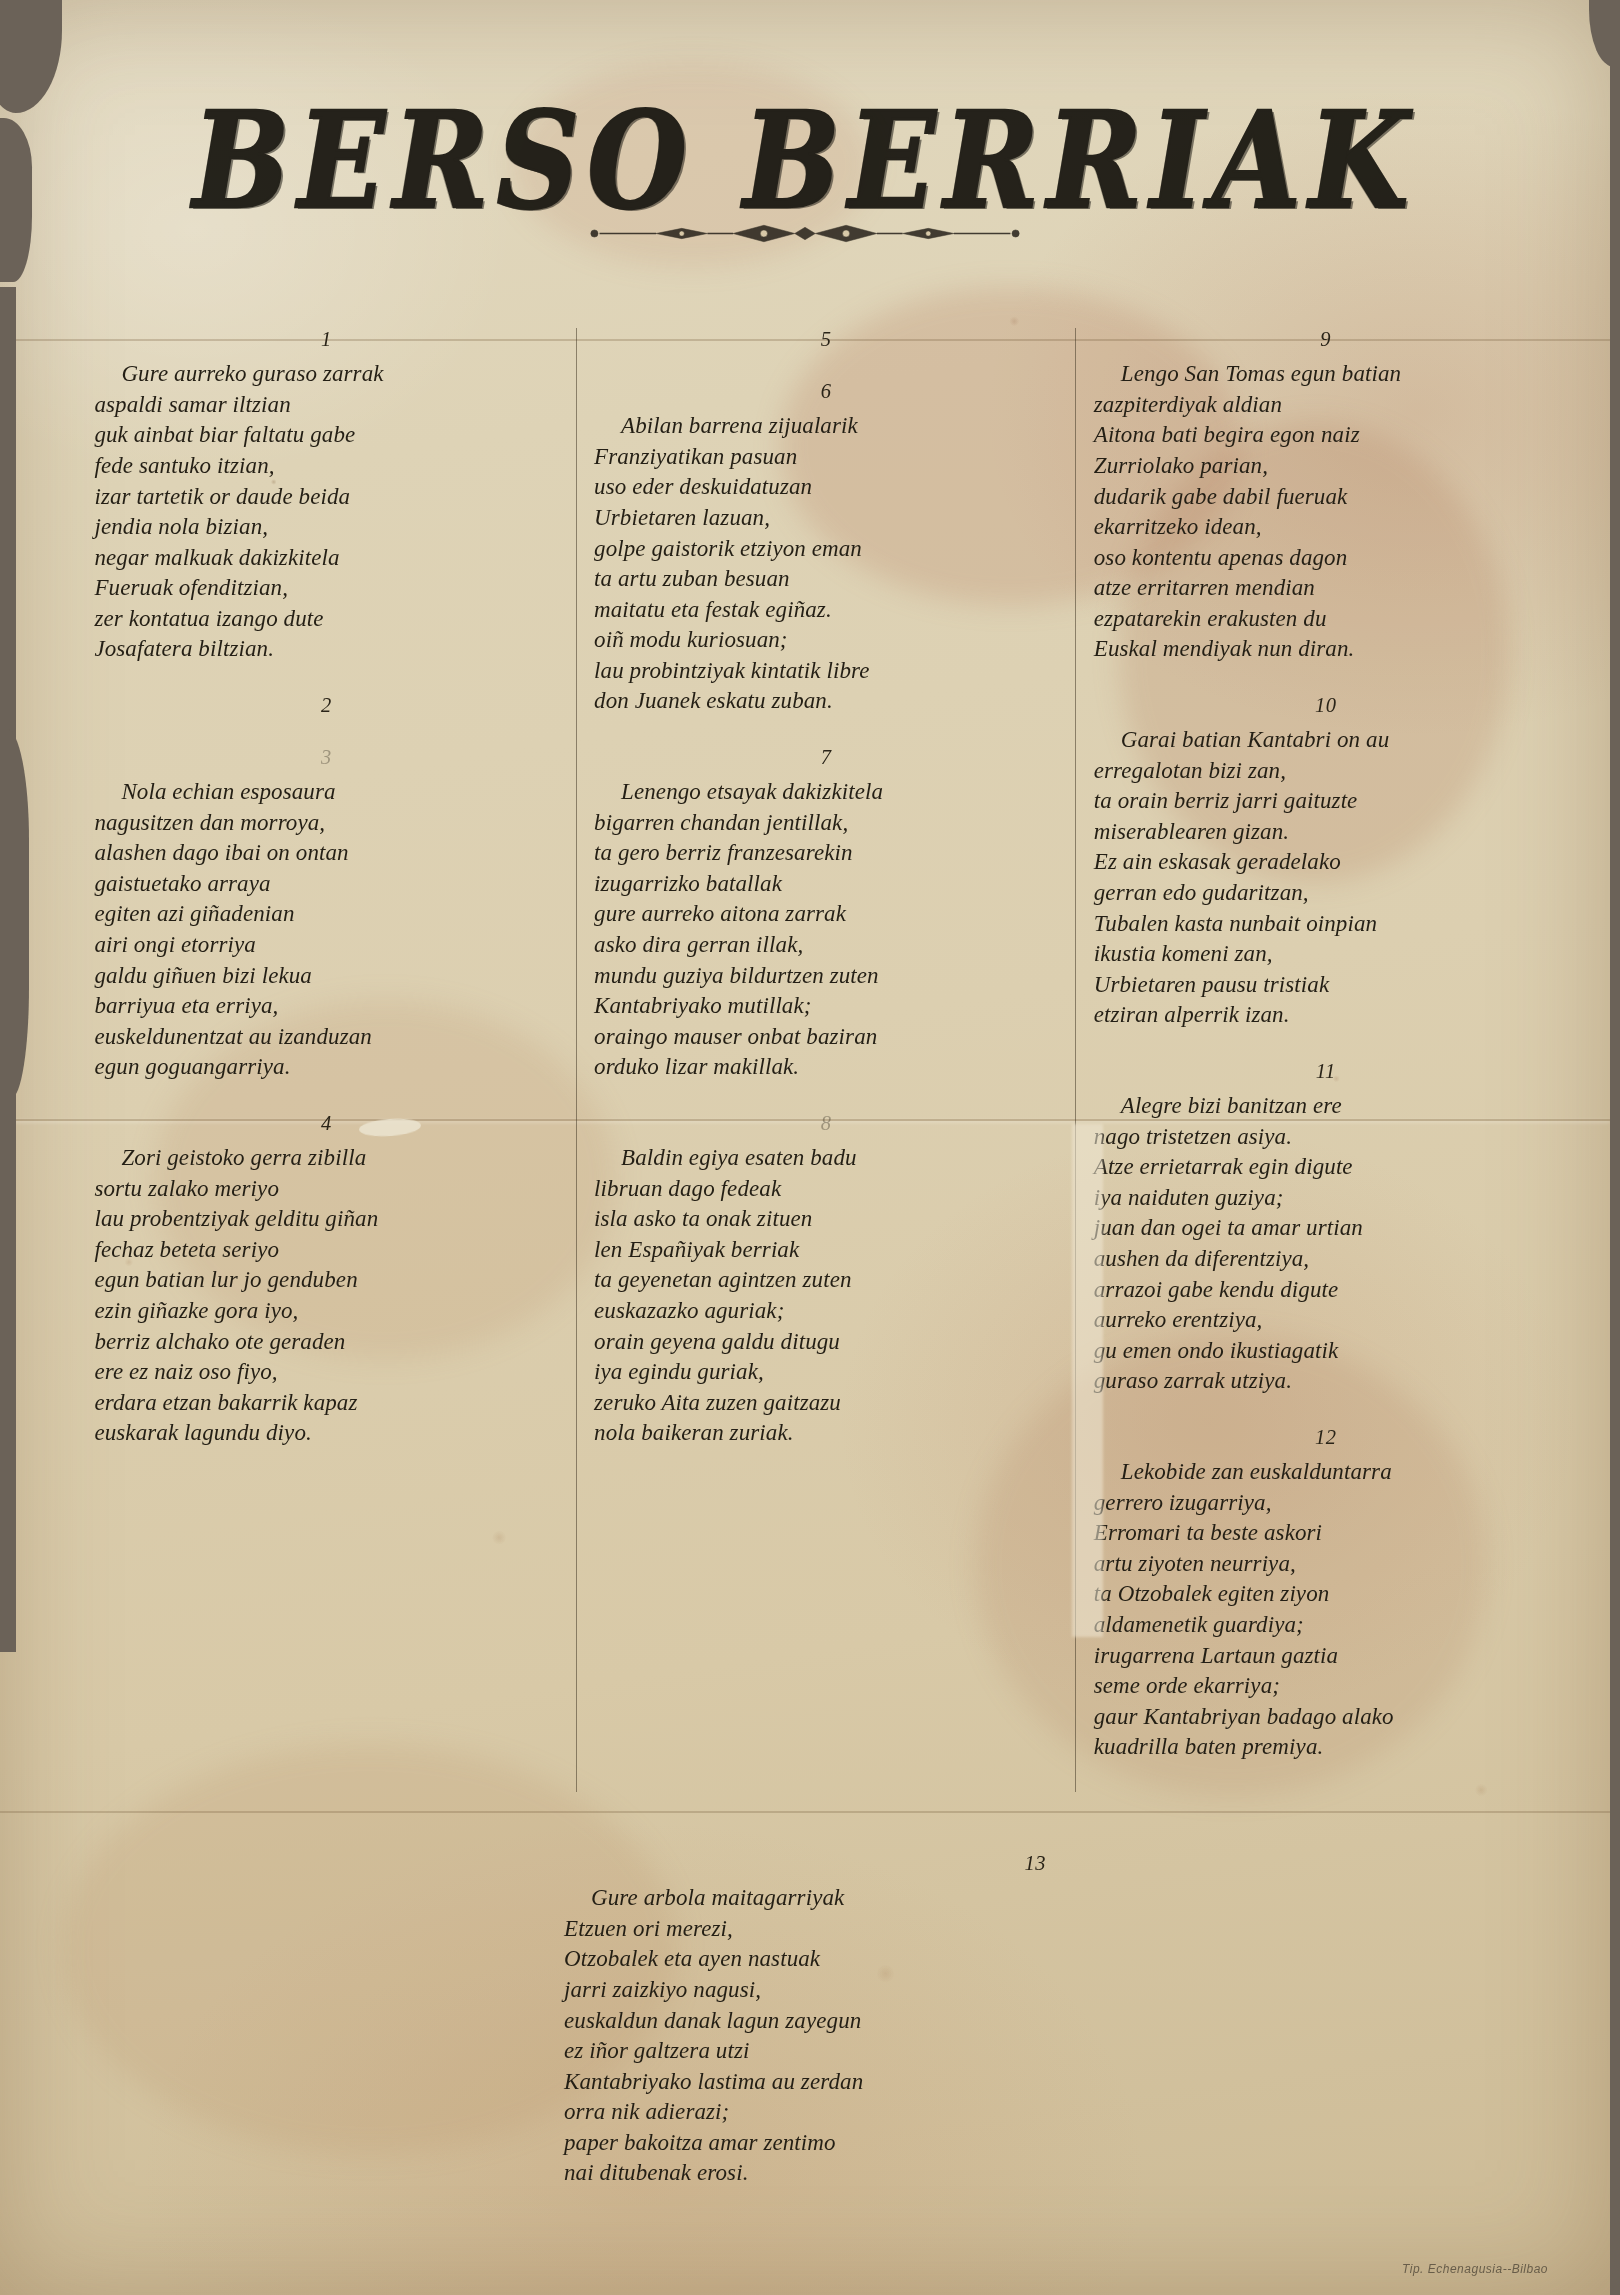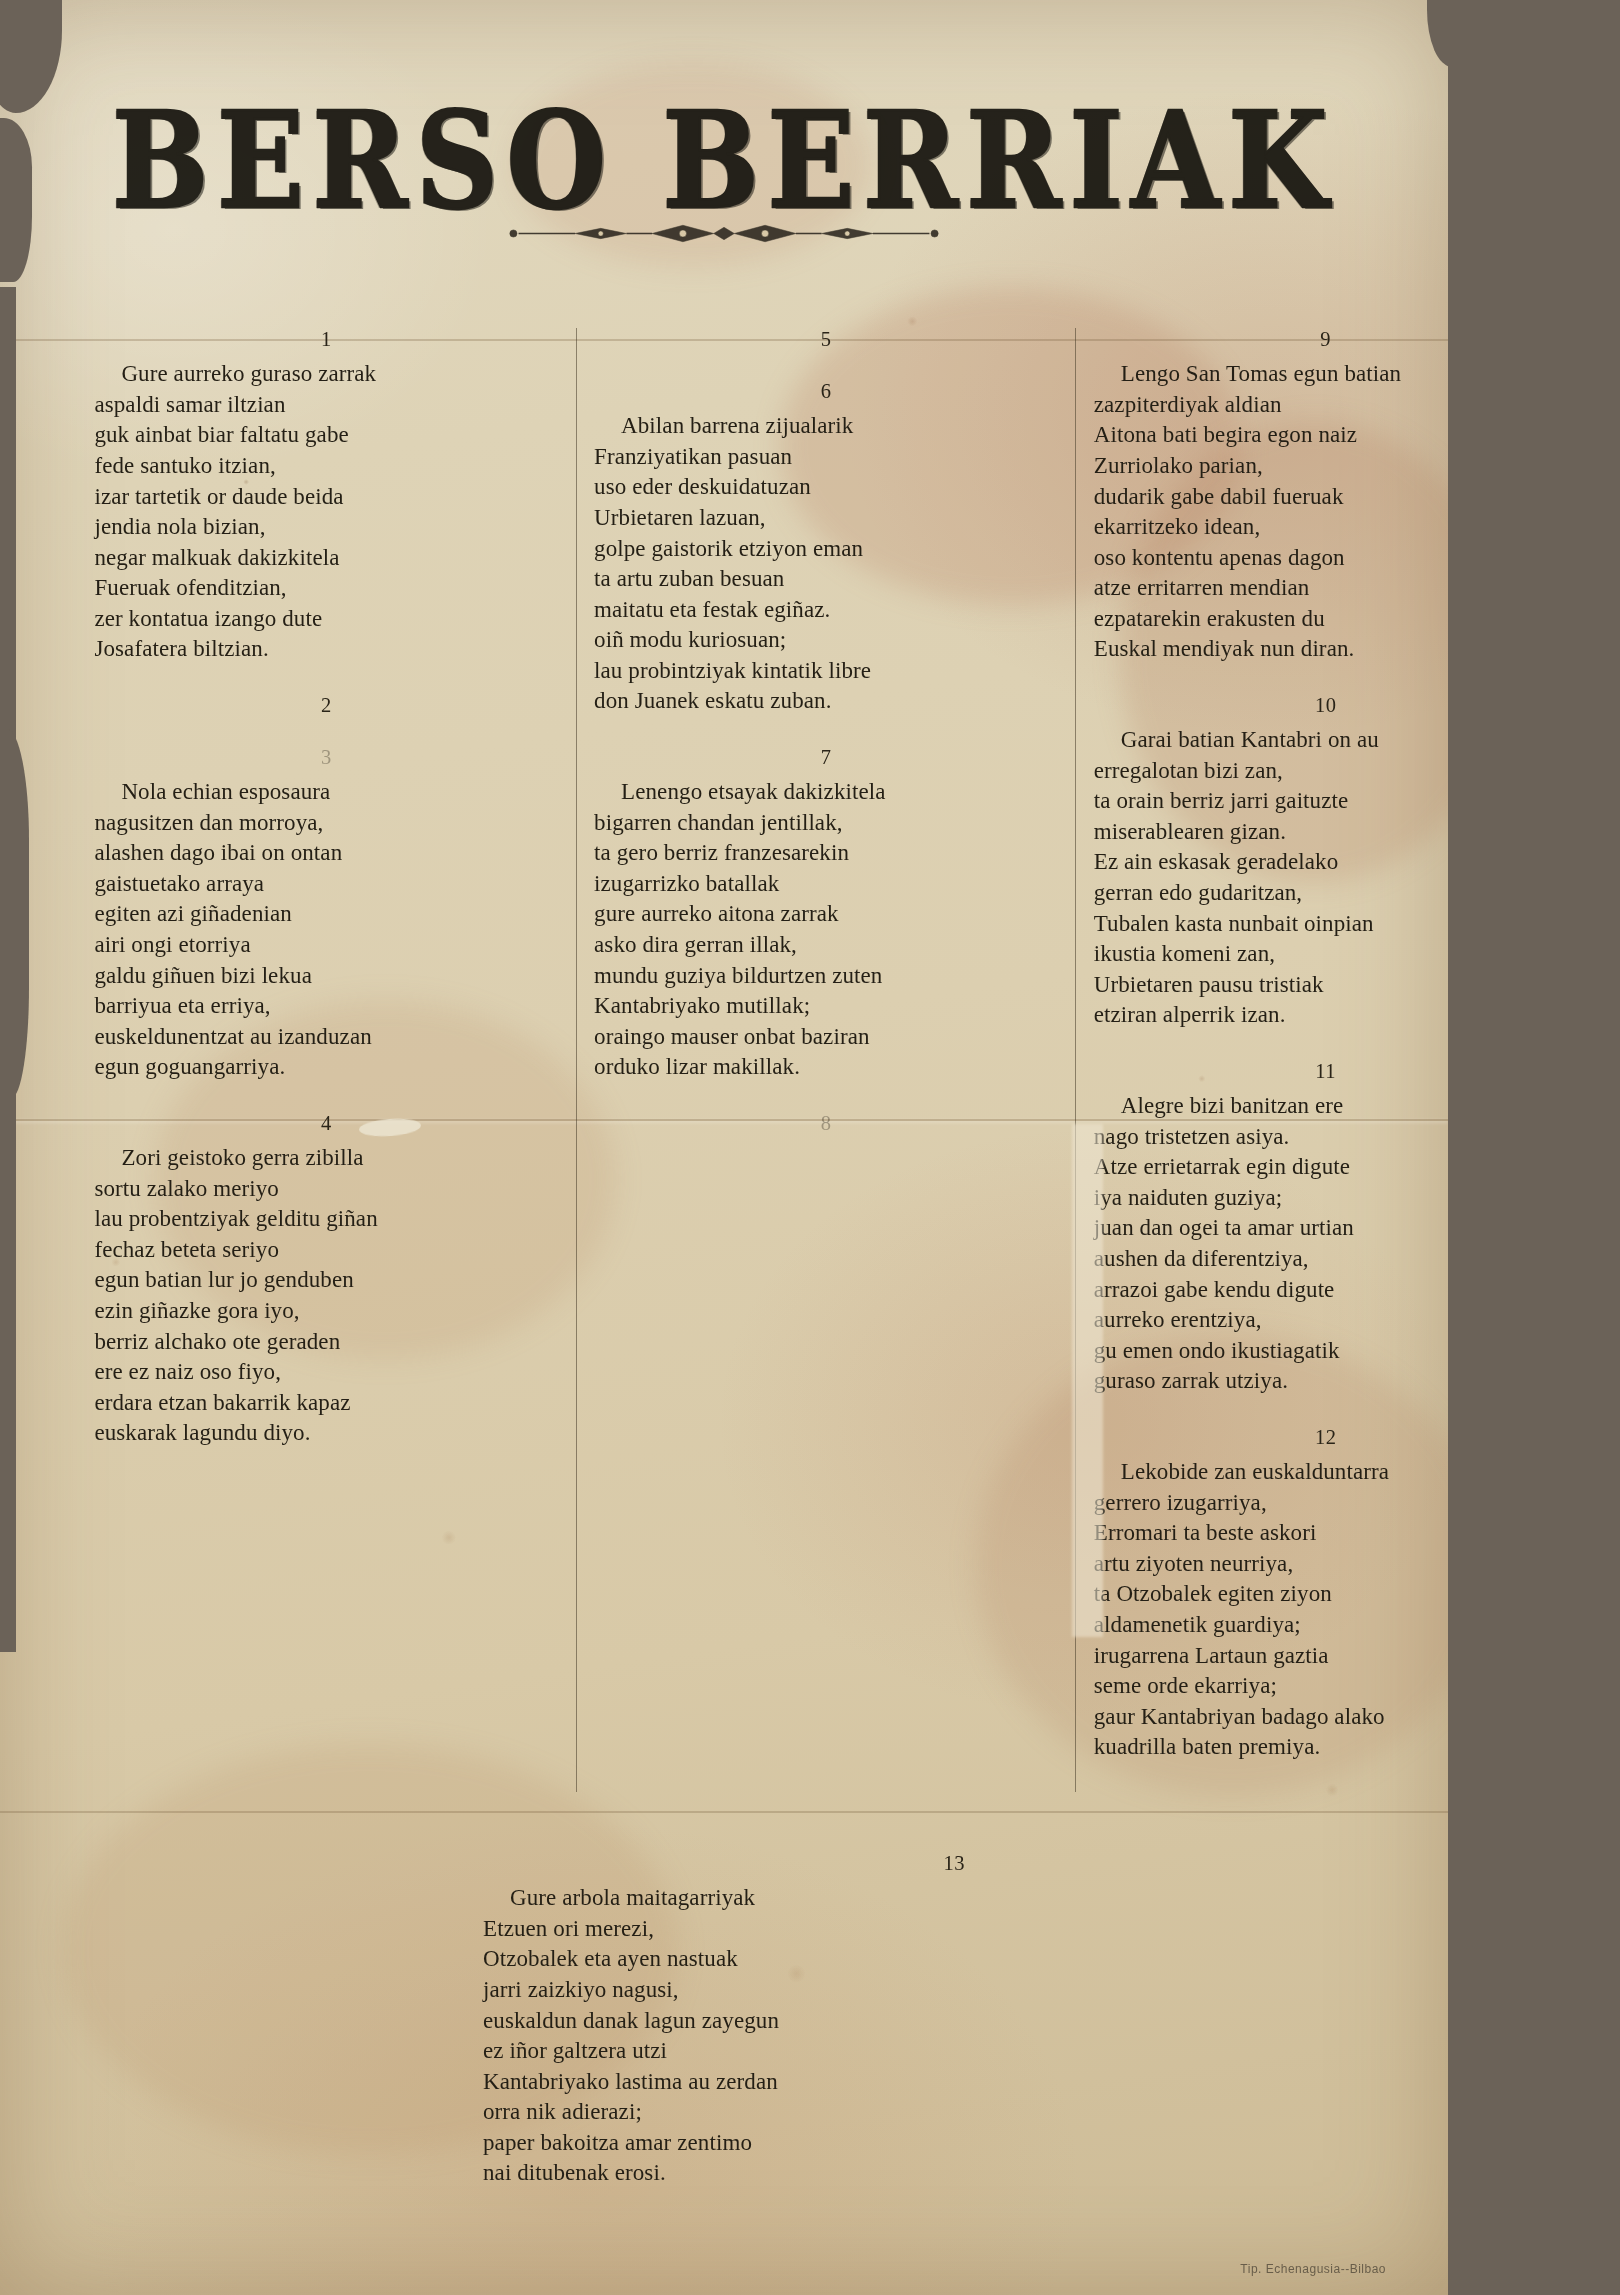--- a/index.html
+++ b/index.html
@@ -10,30 +10,31 @@
   body {
     width: 1621px;
     height: 2295px;
     overflow: hidden;
     font-family: "Liberation Serif", serif;
   }
 
   
   #sheet {
     position: relative;
-    width: 1448px;
+    width: 1610px;
     height: 2295px;
     background:
       radial-gradient(ellipse 462px 359px at 12% 10%, rgba(255,255,255,0.22), rgba(255,255,255,0) 70%),
       radial-gradient(ellipse 616px 462px at 88% 18%, rgba(178,120,92,0.26), rgba(178,120,92,0) 70%),
       radial-gradient(ellipse 513px 410px at 75% 62%, rgba(188,132,100,0.22), rgba(188,132,100,0) 72%),
       radial-gradient(ellipse 718px 513px at 40% 95%, rgba(196,152,112,0.28), rgba(196,152,112,0) 70%),
       linear-gradient(172deg, #e2d9c0 0%, #ded3b6 20%, #dccfb0 45%, #d8c9a7 70%, #cdbb96 100%);
     box-shadow: inset 0 0 113px rgba(120,90,55,0.35);
     overflow: hidden;
+    font-style: italic;
   }
 
   
   #sheet::before {
     content: "";
     position: absolute;
     inset: 0;
     pointer-events: none;
     background:
       radial-gradient(circle 4.1px at 17% 21%, rgba(120,85,50,0.30), rgba(0,0,0,0) 70%),
@@ -303,20 +304,30 @@
 izugarrizko batallak
 gure aurreko aitona zarrak
 asko dira gerran illak,
 mundu guziya bildurtzen zuten
 Kantabriyako mutillak;
 oraingo mauser onbat baziran
 orduko lizar makillak.</div>
       </div>
       <div class="verse">
         <div class="verse-num faded-strong">8</div>
+        <div class="verse-lines"><span class="first">Baldin egiya esaten badu</span>
+libruan dago fedeak
+isla asko ta onak zituen
+len Españiyak berriak
+ta geyenetan agintzen zuten
+euskazazko aguriak;
+orain geyena galdu ditugu
+iya egindu guriak,
+zeruko Aita zuzen gaitzazu
+nola baikeran zuriak.</div>
       </div>
     </div>
 
     <div class="col">
       <div class="verse">
         <div class="verse-num">9</div>
         <div class="verse-lines"><span class="first">Lengo San Tomas egun batian</span>
 zazpiterdiyak aldian
 Aitona bati begira egon naiz
 Zurriolako parian,

